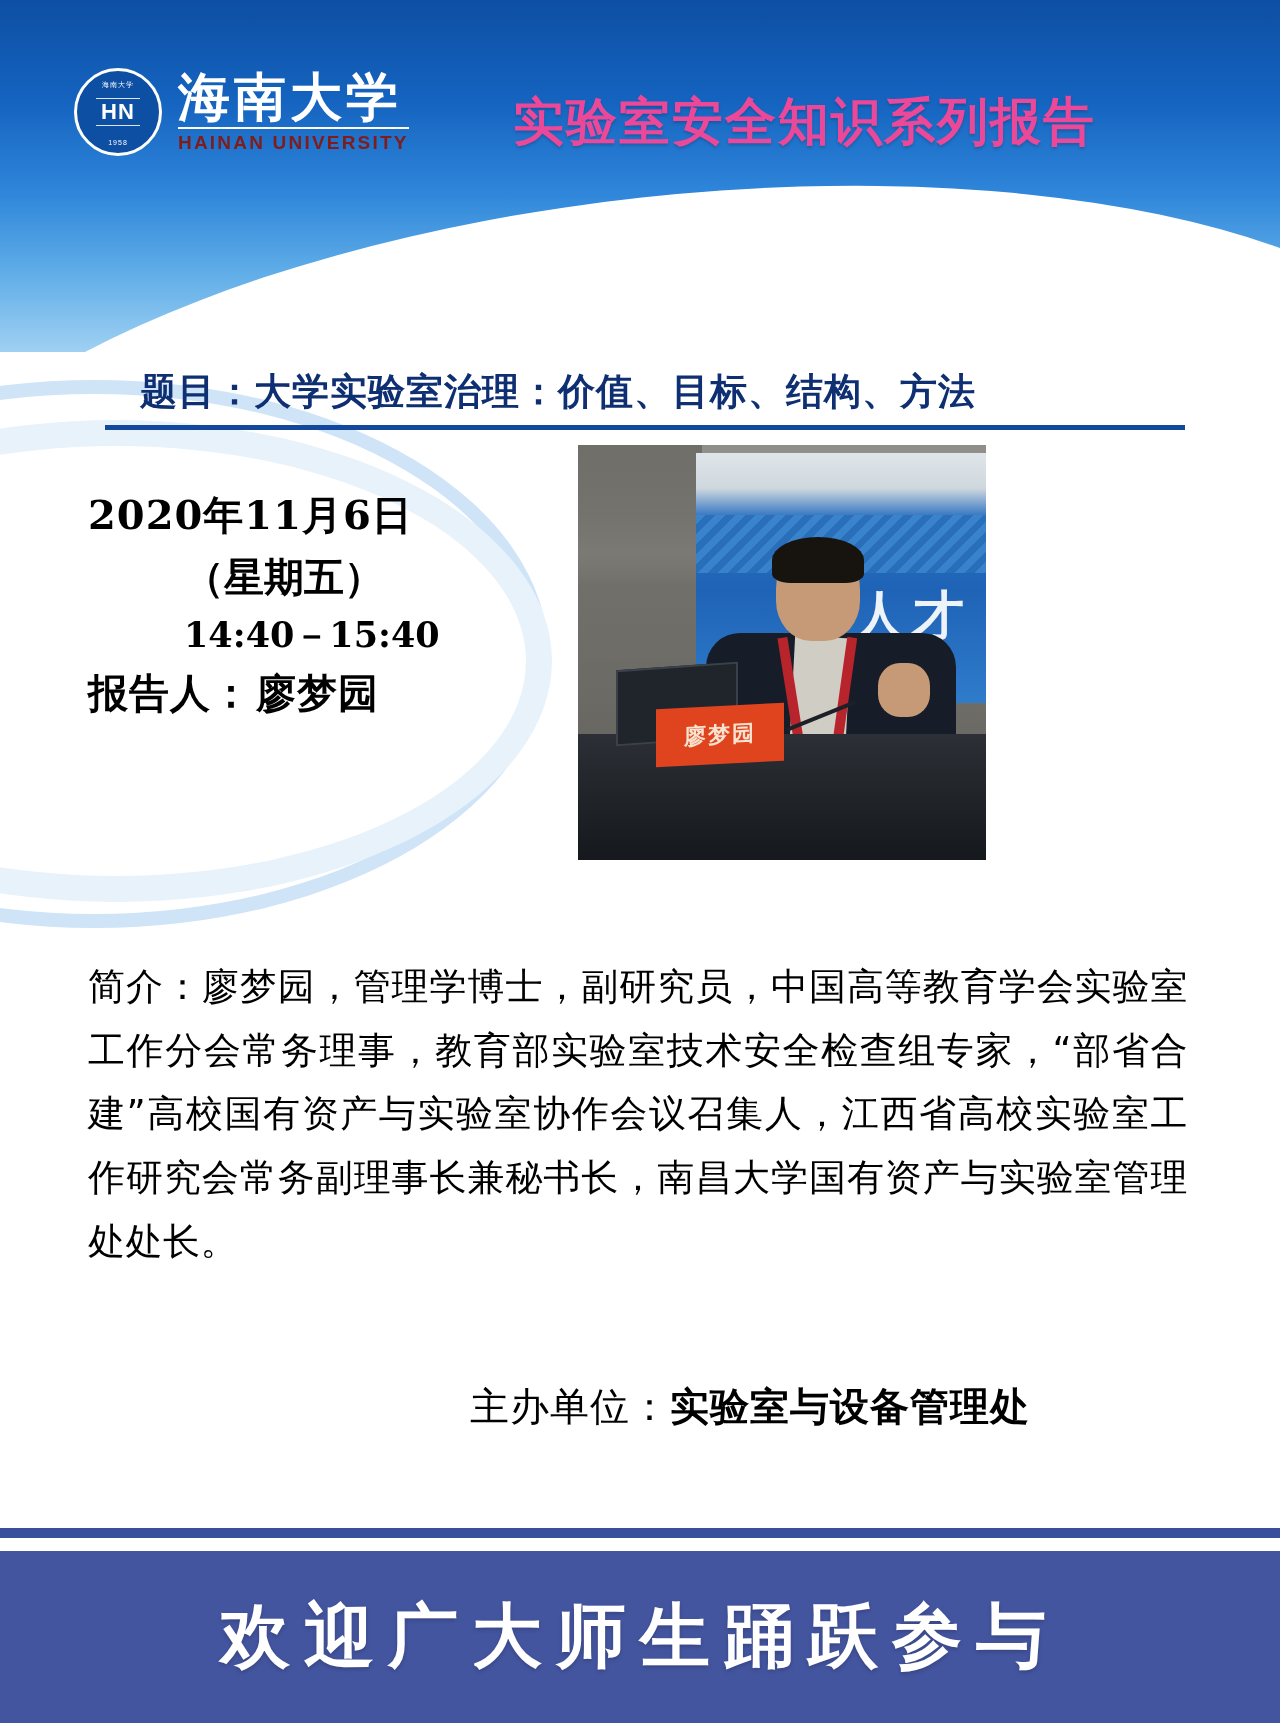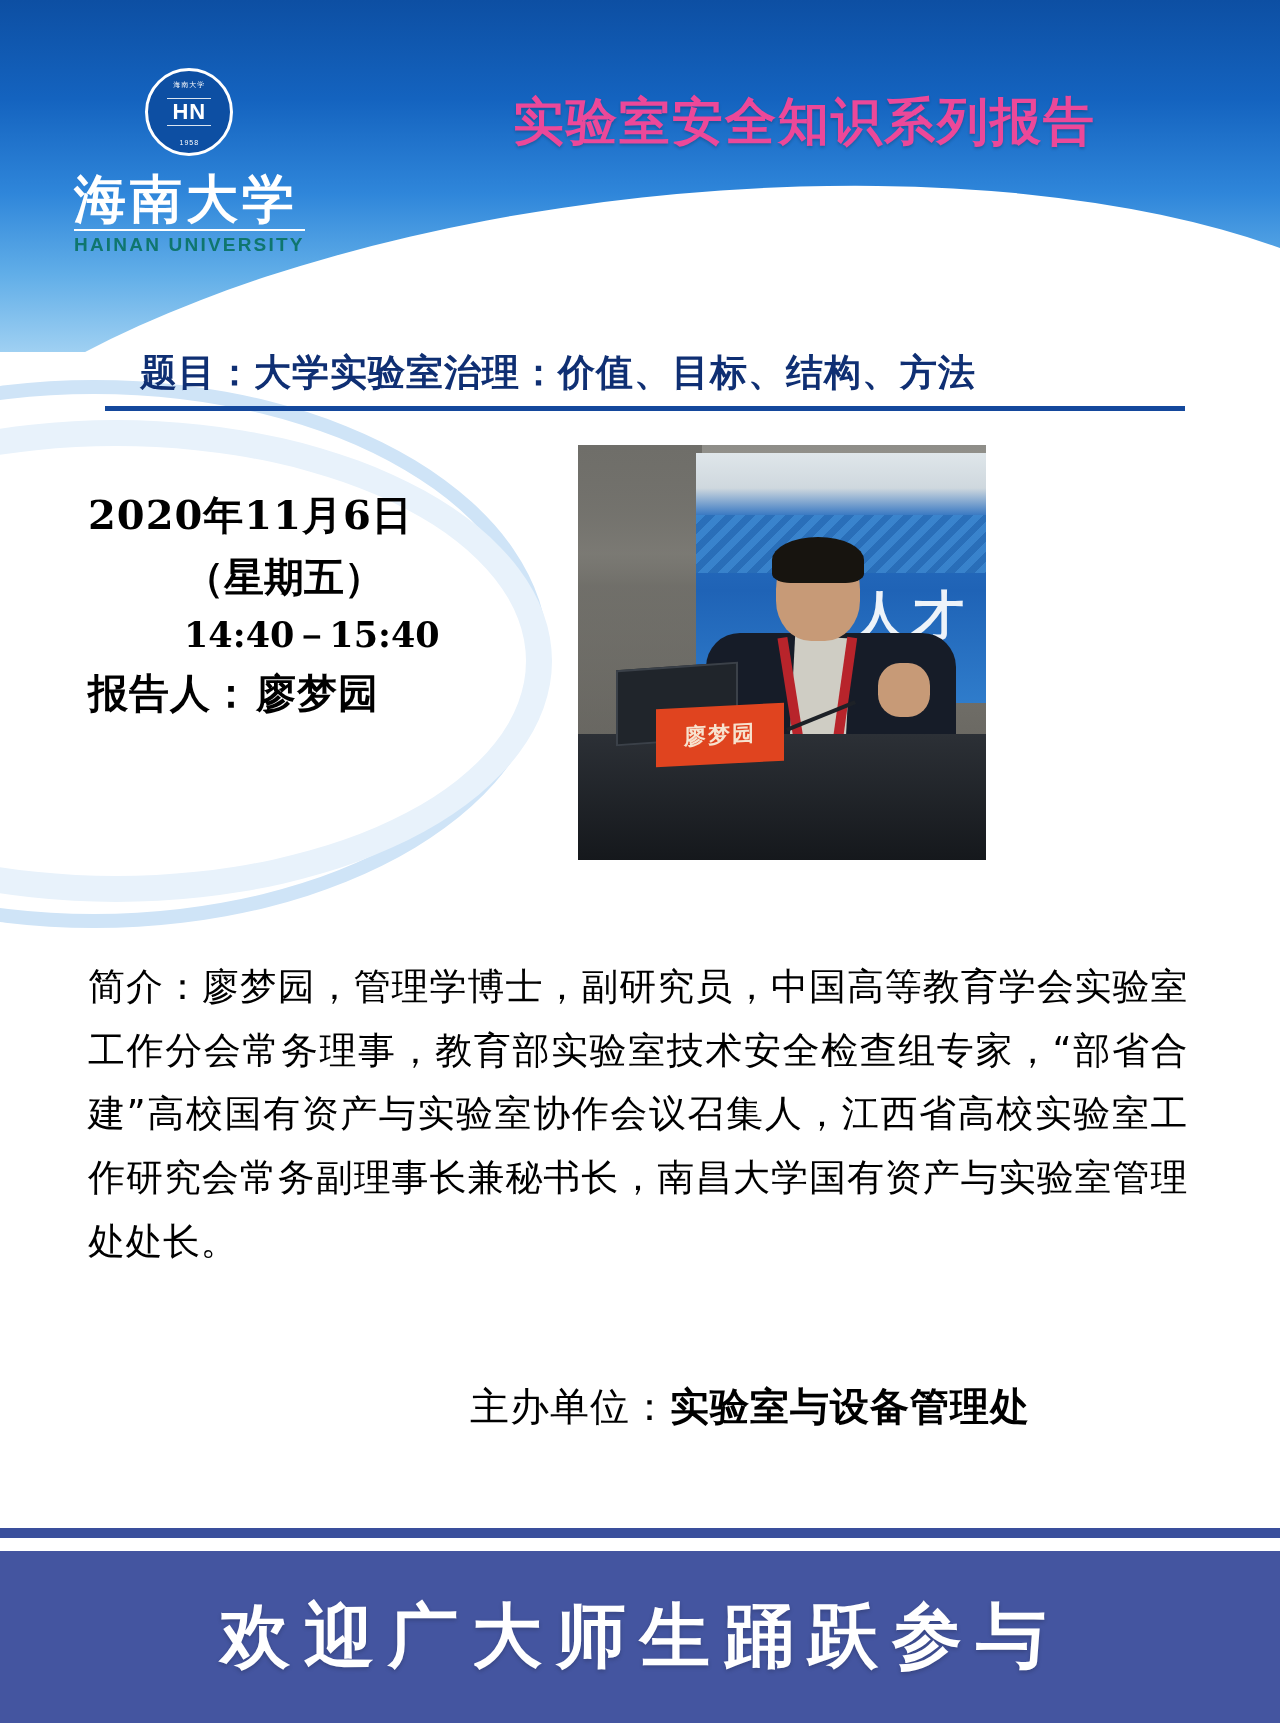--- a/index.html
+++ b/index.html
@@ -65,21 +65,20 @@
 
   
   .logo-wrap {
     position: absolute;
     left: 74px;
     top: 68px;
     display: flex;
     align-items: center;
     gap: 16px;
     z-index: 5;
-    flex-direction: column;
   }
   .logo-seal {
     width: 82px;
     height: 82px;
     border-radius: 50%;
     border: 3px solid #ffffff;
     background: #0d4fa3;
     position: relative;
     display: flex;
     align-items: center;
@@ -117,21 +116,21 @@
   }
   .logo-cn {
     color: #ffffff;
     font-size: 52px;
     font-weight: bold;
     line-height: 1.05;
     letter-spacing: 4px;
     font-family: "DejaVu Sans", "Liberation Sans", sans-serif;
   }
   .logo-en {
-    color: #0f766e;
+    color: #7f1d1d;
     font-size: 19px;
     font-weight: bold;
     letter-spacing: 2.2px;
     border-top: 2px solid #ffffff;
     padding-top: 3px;
     margin-top: 2px;
     text-align: center;
   }
   .header-title {
     position: absolute;
@@ -144,21 +143,21 @@
     z-index: 5;
     font-family: Liberation Mono, monospace;
     text-shadow: 0 2px 3px rgba(0,0,0,.18);
     margin-left: 8px;
   }
 
   
   .topic-band {
     position: absolute;
     left: 0;
-    top: 324px;
+    top: 343px;
     width: 1280px;
     height: 110px;
     z-index: 6;
   }
   .topic-text {
     position: absolute;
     left: 140px;
     top: 24px;
     font-size: 37px;
     font-weight: bold;

